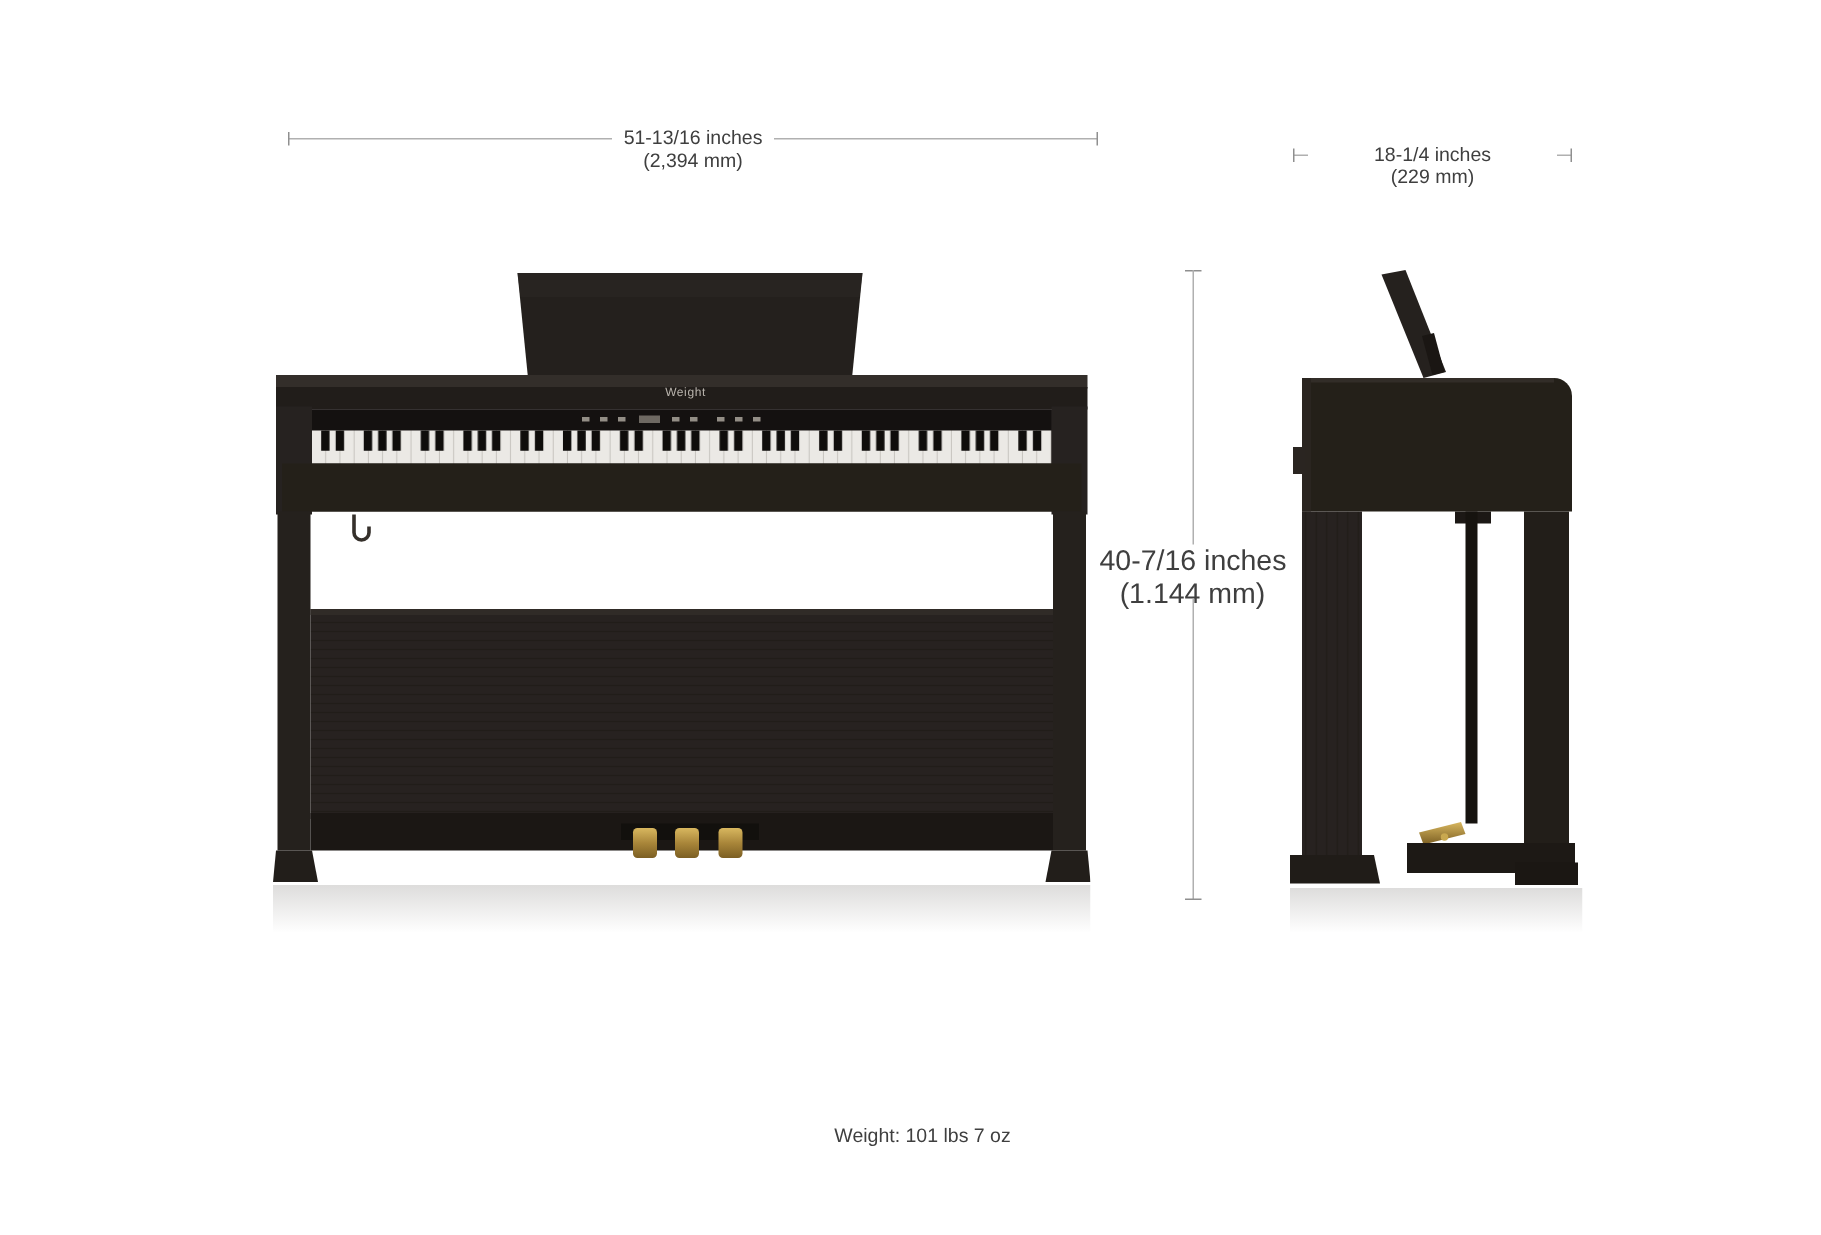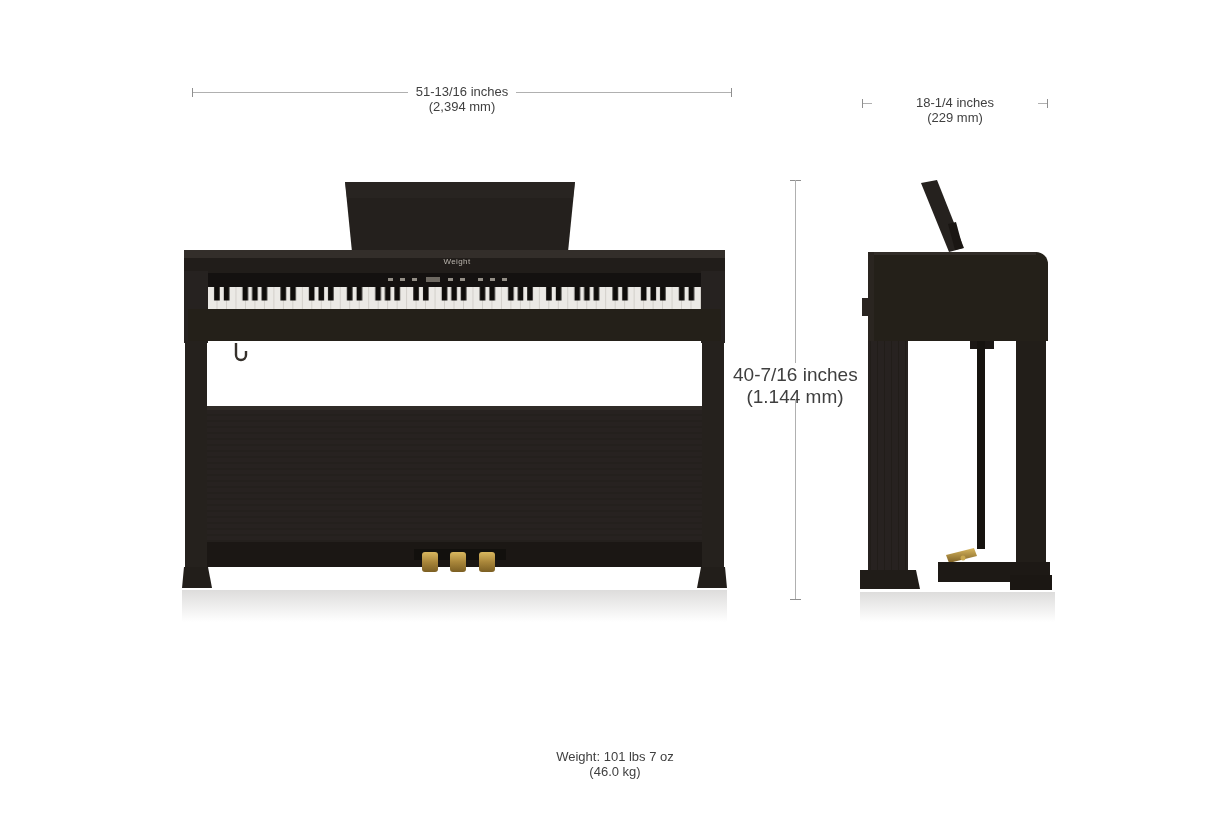--- a/index.html
+++ b/index.html
@@ -113,21 +113,20 @@
     <span class="dim-text">
       <span>40-7/16 inches</span>
       <span>(1.144 mm)</span>
     </span>
     <span class="vline botseg"></span>
     <span class="htick bottom"></span>
   </div>
 
   <div class="weight-note">
     <span>Weight: 101 lbs 7 oz</span>
-    <span>(46.0 kg)</span>
   </div>
 
   <svg class="front-view" viewBox="0 0 545 445" width="545" height="445" xmlns="http://www.w3.org/2000/svg">
     <defs>
       <pattern id="wk" x="26" y="109" width="9.48" height="22" patternUnits="userSpaceOnUse">
         <rect width="9.48" height="22" fill="#ebe9e5"></rect>
         <rect x="8.8" width="0.7" height="22" fill="#c7c4bf"></rect>
       </pattern>
       <pattern id="bk" x="26" y="109" width="66.4" height="13.5" patternUnits="userSpaceOnUse">
         <rect x="6.1" width="5.6" height="13.5" fill="#0f0d0b"></rect>

